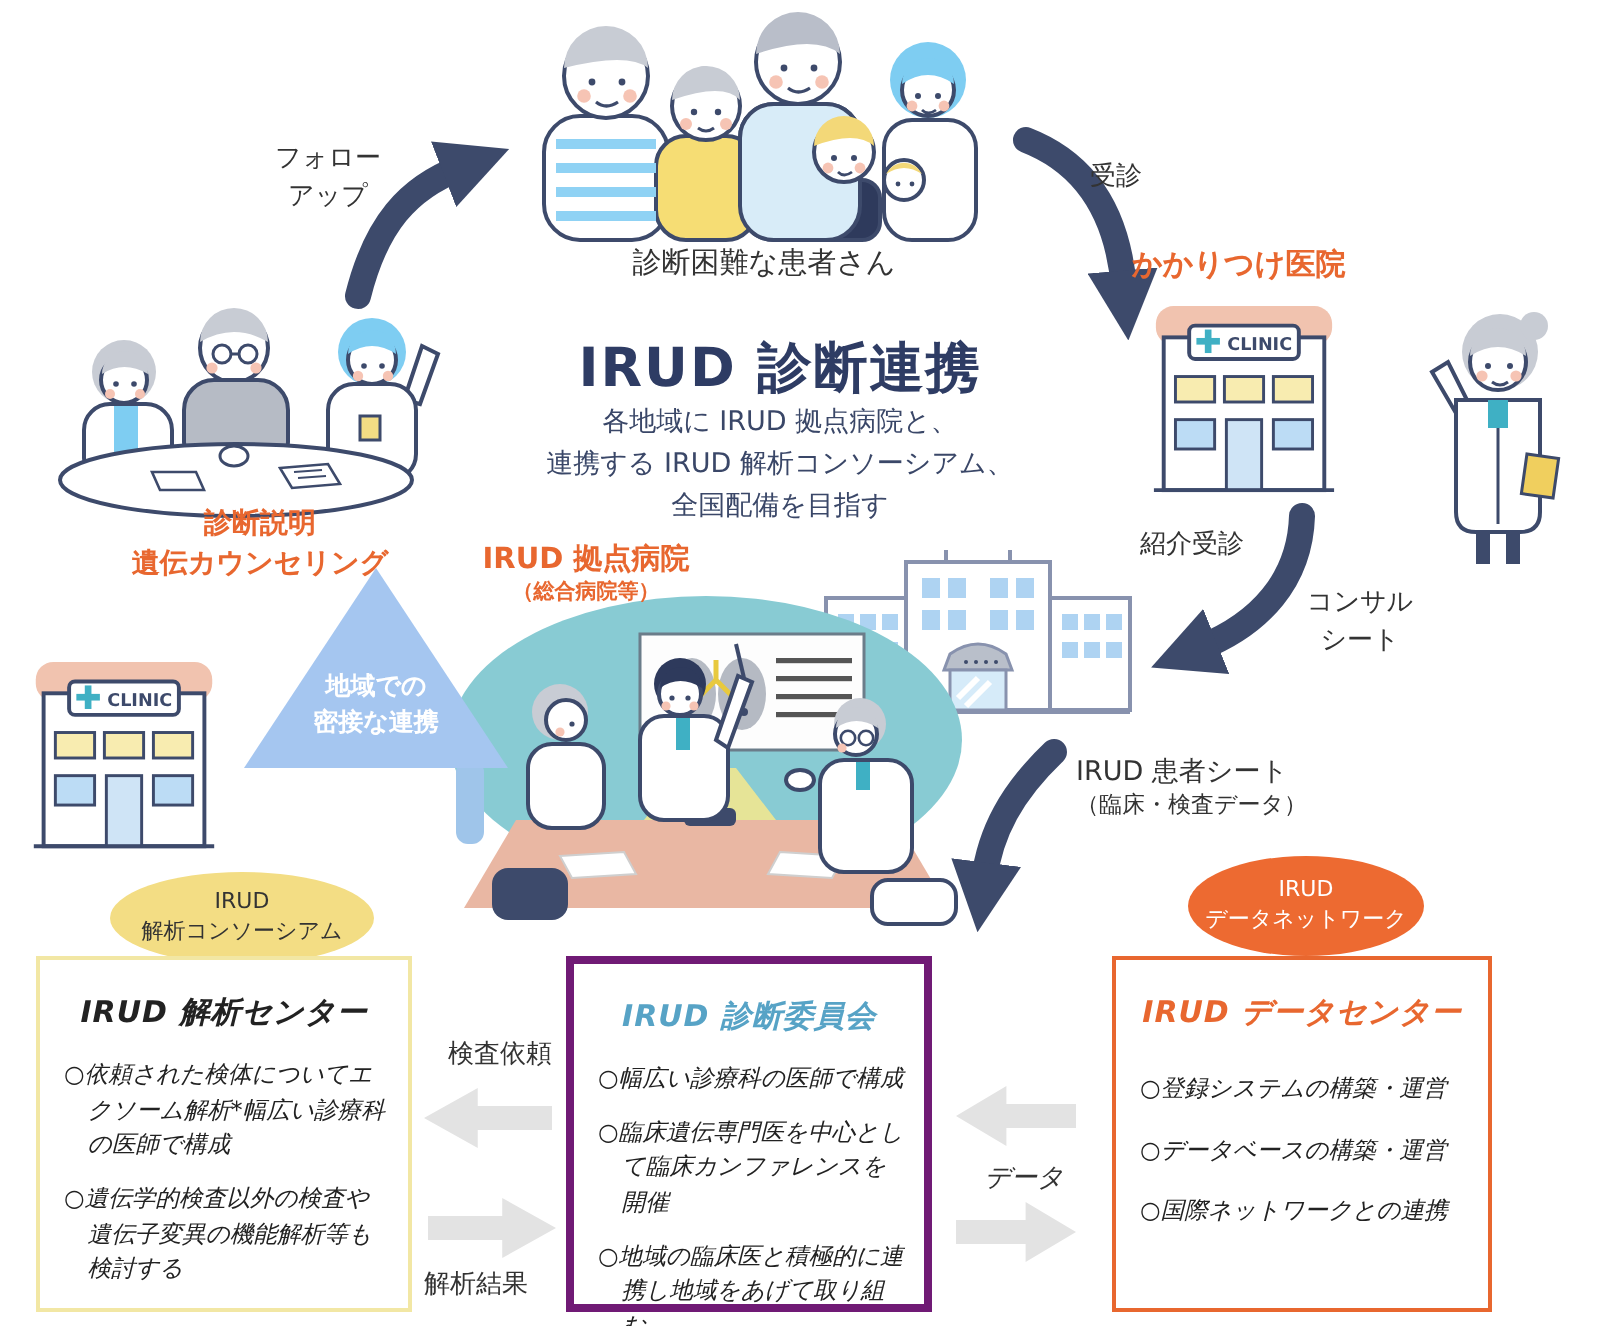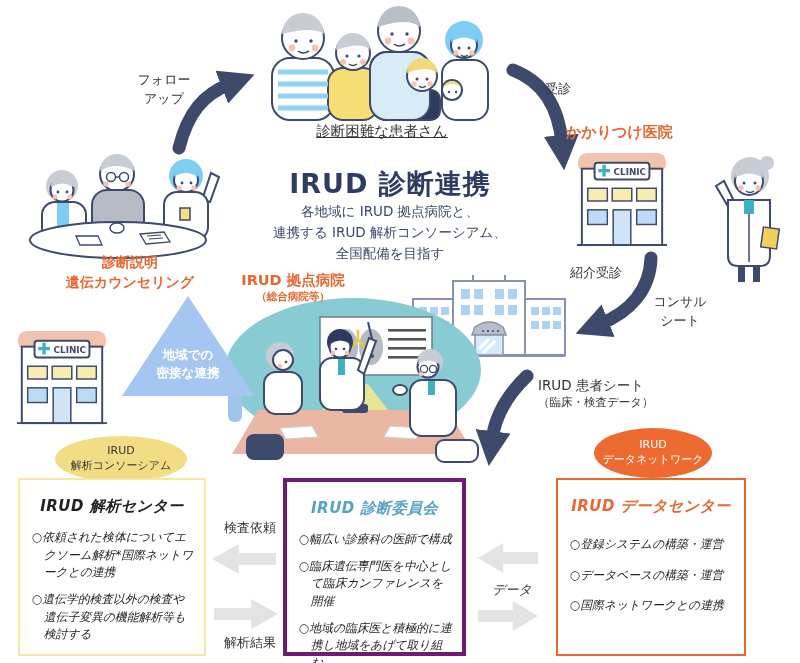--- a/index.html
+++ b/index.html
@@ -10,33 +10,33 @@
   #arrow-layer { position:absolute; left:0; top:0; pointer-events:none; }
 
   #title { left:235px; top:166px; width:310px; text-align:center; font-size:27px; font-weight:bold; color:#2e3c64; letter-spacing:1px; }
   #subtitle { left:235px; top:201px; width:310px; text-align:center; font-size:13.5px; color:#3a4768; line-height:1.55; }
 
   .flow-label { font-size:13px; color:#333; line-height:1.45; }
   #followup-label { left:118px; top:71px; width:92px; text-align:center; }
   #visit-label { left:545px; top:80px; }
   #referral-label { left:570px; top:264px; }
   #consult-label { left:640px; top:293px; width:80px; text-align:center; }
-  #patients-label { left:266px; top:122px; width:232px; text-align:center; font-size:14.5px; color:#333; font-weight:500;text-decoration:underline; }
+  #patients-label { left:266px; top:122px; width:232px; text-align:center; font-size:14.5px; color:#333; font-weight:500; }
   #patient-sheet-label { left:538px; top:377px; color:#333; }
   #patient-sheet-label .l1 { font-size:13.5px; }
   #patient-sheet-label .l2 { font-size:11.5px; }
 
   .orange-label { color:#e8672f; font-weight:bold; }
   #family-doctor-label { left:566px; top:123px; font-size:15px; }
   #diag-explain-label { left:50px; top:252px; width:160px; text-align:center; font-size:14px; line-height:1.45; }
   #hub-label { left:228px; top:271px; width:130px; text-align:center; line-height:1.3; }
   #hub-label .l1 { font-size:14.5px; }
   #hub-label .l2 { font-size:10.5px; }
 
-  #triangle { left:122px; top:296px; width:132px; height:100px; background:#a5c6f0;
+  #triangle { left:122px; top:284px; width:132px; height:100px; background:#a5c6f0;
     clip-path:polygon(50% 0,100% 100%,0 100%); display:flex; flex-direction:column;
     justify-content:flex-end; align-items:center; padding-bottom:13px; color:#fff;
     font-size:12.5px; font-weight:600; line-height:1.5; text-align:center; }
 
   .badge { border-radius:50%; text-align:center; font-size:11px; line-height:1.35; display:flex; flex-direction:column; justify-content:center; }
   #badge-analysis { left:55px; top:436px; width:132px; height:46px; background:#f3dd84; color:#333; }
   #badge-network { left:594px; top:428px; width:118px; height:50px; background:#ed6a31; color:#fff; }
 
   .infobox { background:#fff;font-style:italic; }
   .infobox .bx-title { text-align:center; font-size:15px; font-weight:bold; margin-top:17px; letter-spacing:0.5px; }
@@ -52,21 +52,21 @@
   #box-data .items div { margin-bottom:13px; }
 
   .garrow { position:absolute; background:#e3e3e3; }
   .garrow.left  { clip-path:polygon(0 50%,42% 0,42% 30%,100% 30%,100% 70%,42% 70%,42% 100%); }
   .garrow.right { clip-path:polygon(100% 50%,58% 0,58% 30%,0 30%,0 70%,58% 70%,58% 100%); }
   #arrow-left-1  { left:212px; top:544px; width:64px; height:30px; }
   #arrow-right-1 { left:214px; top:599px; width:64px; height:30px; }
   #arrow-left-2  { left:478px; top:543px; width:60px; height:30px; }
   #arrow-right-2 { left:478px; top:601px; width:60px; height:30px; }
   #test-request-label { left:212px; top:519px; width:76px; text-align:center; }
-  #analysis-result-label { left:212px; top:634px; width:76px; text-align:center; }
+  #analysis-result-label { left:212px; top:634px; width:76px; text-align:left; }
   #data-label { left:486px; top:581px; width:52px; text-align:center; font-style:italic; }
 </style>
 </head>
 <body>
 
 <div id="canvas">
 
   <svg class="illo" style="left:266px;top:2px" width="232" height="120" viewBox="0 0 232 120">
     <g stroke="#3d4a6b" stroke-width="2" fill="#fff">
       <rect x="104" y="50" width="60" height="68" rx="17"></rect>
@@ -376,21 +376,21 @@
     <div>解析コンソーシアム</div>
   </div>
   <div class="abs badge" id="badge-network">
     <div>IRUD</div>
     <div>データネットワーク</div>
   </div>
 
   <div class="abs infobox" id="box-analysis">
     <div class="bx-title">IRUD 解析センター</div>
     <div class="items">
-      <div>○依頼された検体についてエクソーム解析*国際ネットワークとの連携</div>
+      <div>○依頼された検体についてエクソーム解析*幅広い診療科の医師で構成</div>
       <div>○遺伝学的検査以外の検査や遺伝子変異の機能解析等も検討する</div>
     </div>
   </div>
   <div class="abs infobox" id="box-committee">
     <div class="bx-title">IRUD 診断委員会</div>
     <div class="items">
       <div>○幅広い診療科の医師で構成</div>
       <div>○臨床遺伝専門医を中心として臨床カンファレンスを開催</div>
       <div>○地域の臨床医と積極的に連携し地域をあげて取り組む</div>
     </div>

